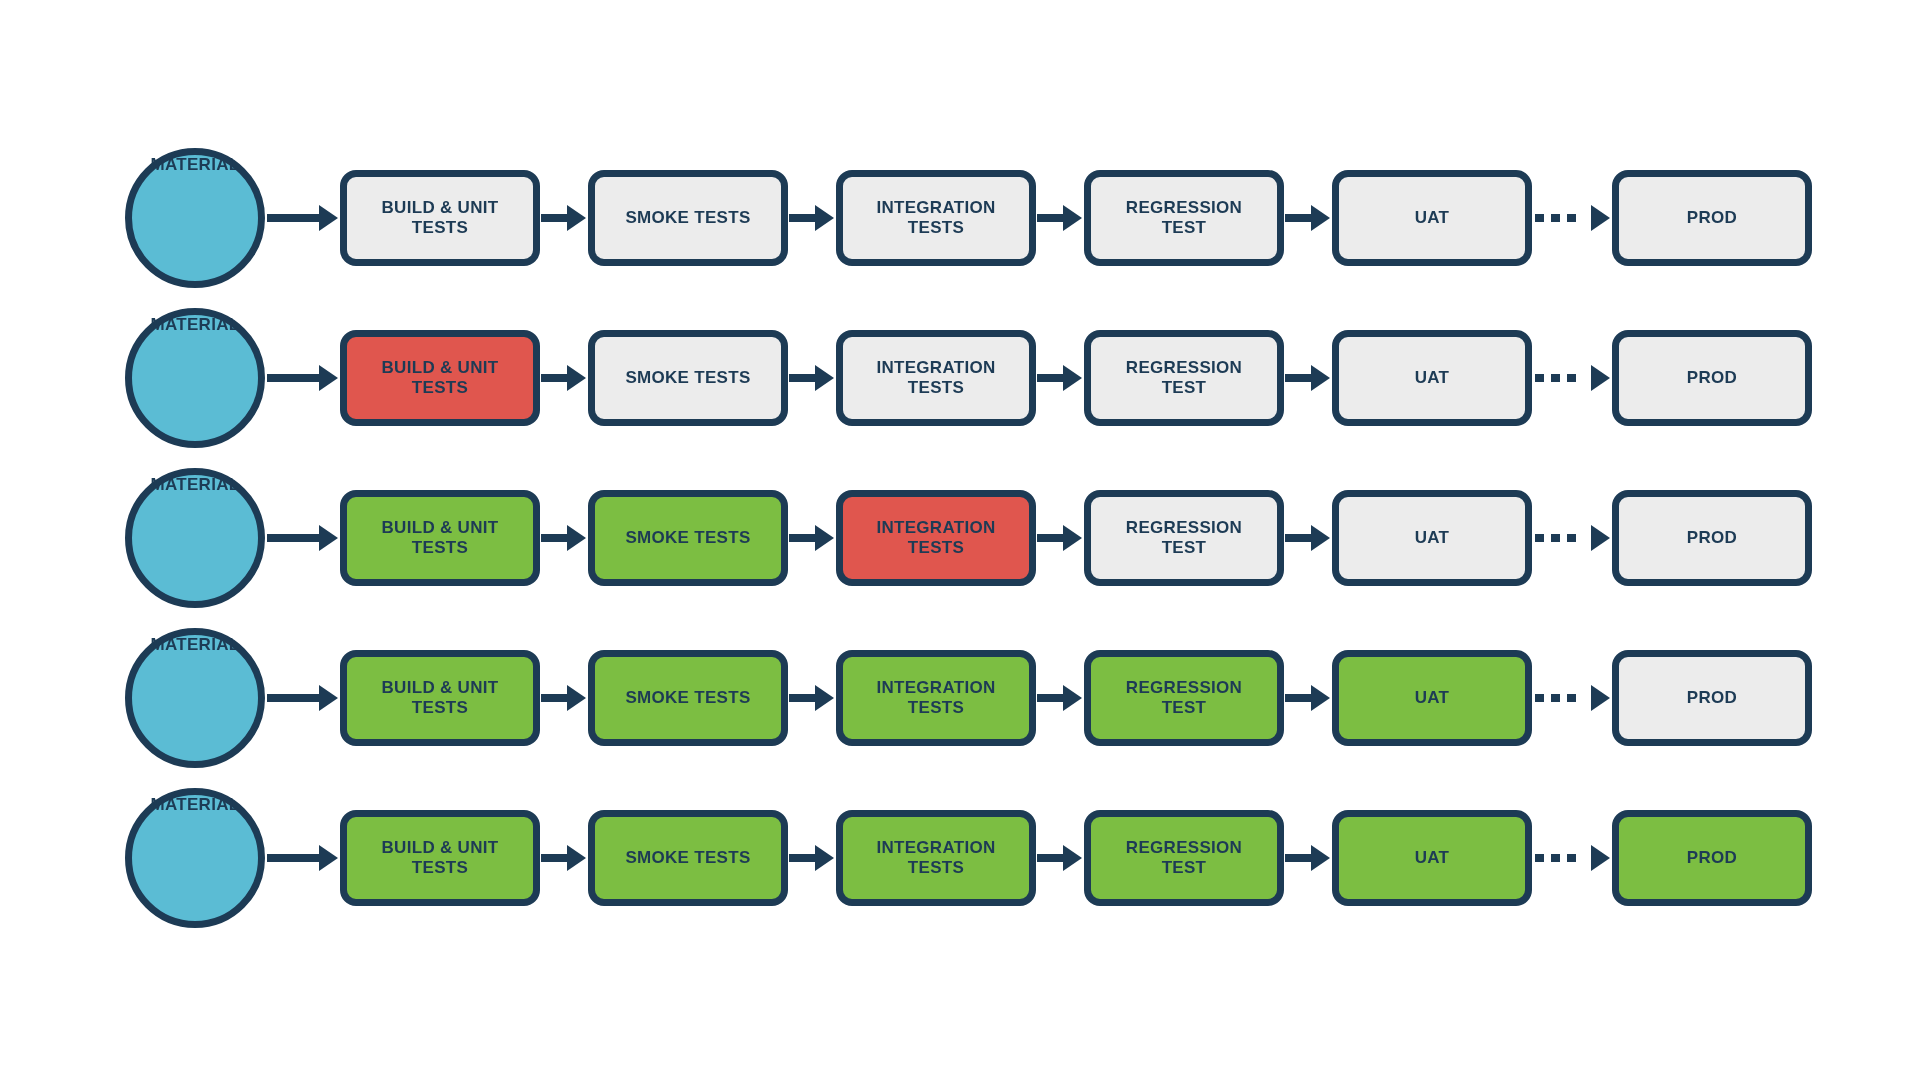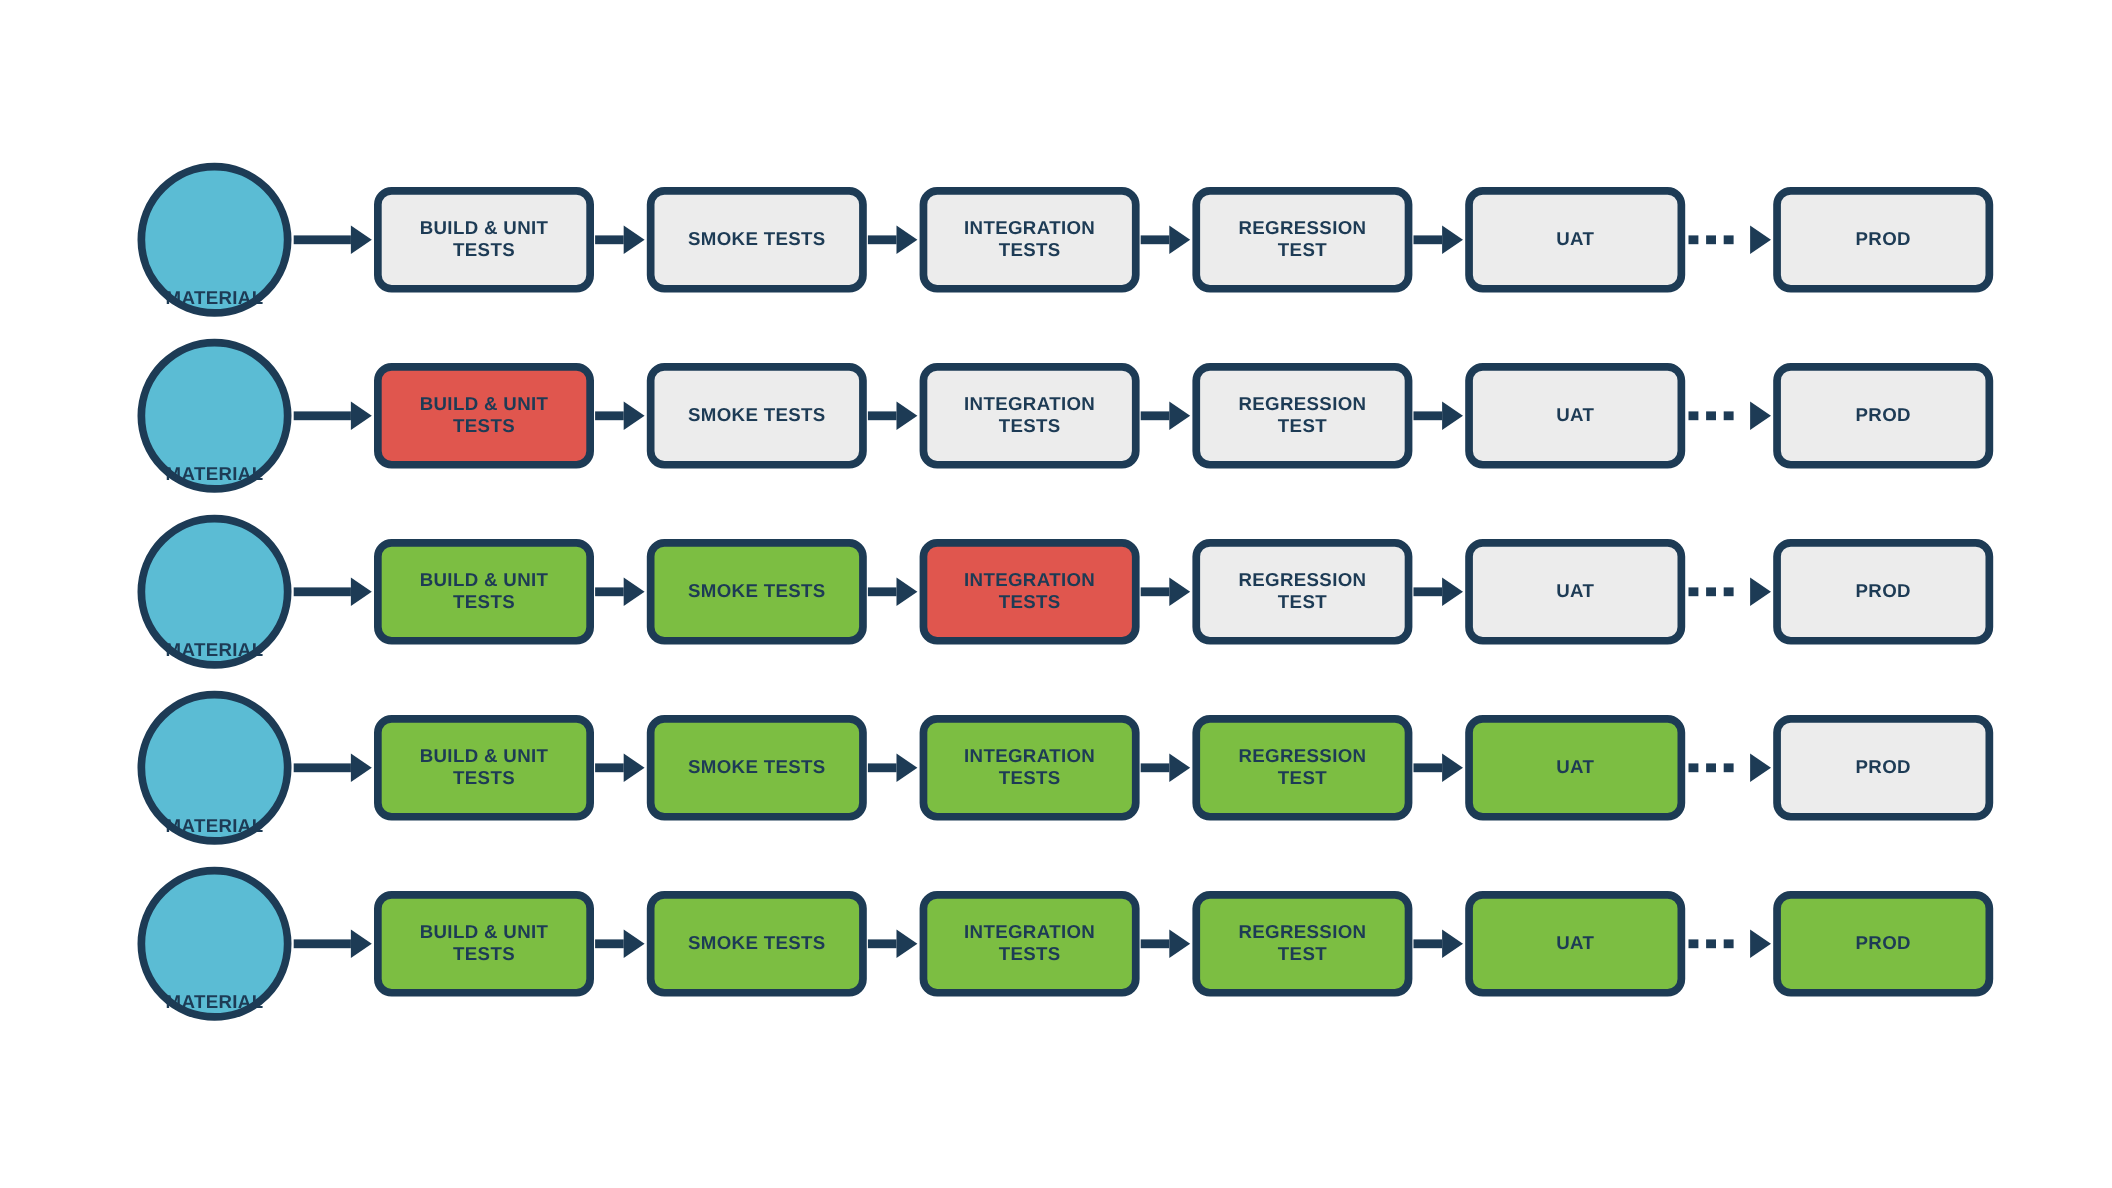--- a/index.html
+++ b/index.html
@@ -34,21 +34,21 @@
   
   .start-node {
     position: absolute;
     left: 125px;
     width: 140px;
     height: 140px;
     border-radius: 50%;
     border: 7px solid #1d3b55;
     box-sizing: border-box;
     display: flex;
-    align-items: flex-end;
+    align-items: flex-start;
     justify-content: center;
     top: 50%;
     transform: translateY(-50%);
   }
   .start-node-label {
     font-size: 17px;
     font-weight: bold;
     color: #1d3b55;
     letter-spacing: 0.3px;
     text-align: center;

